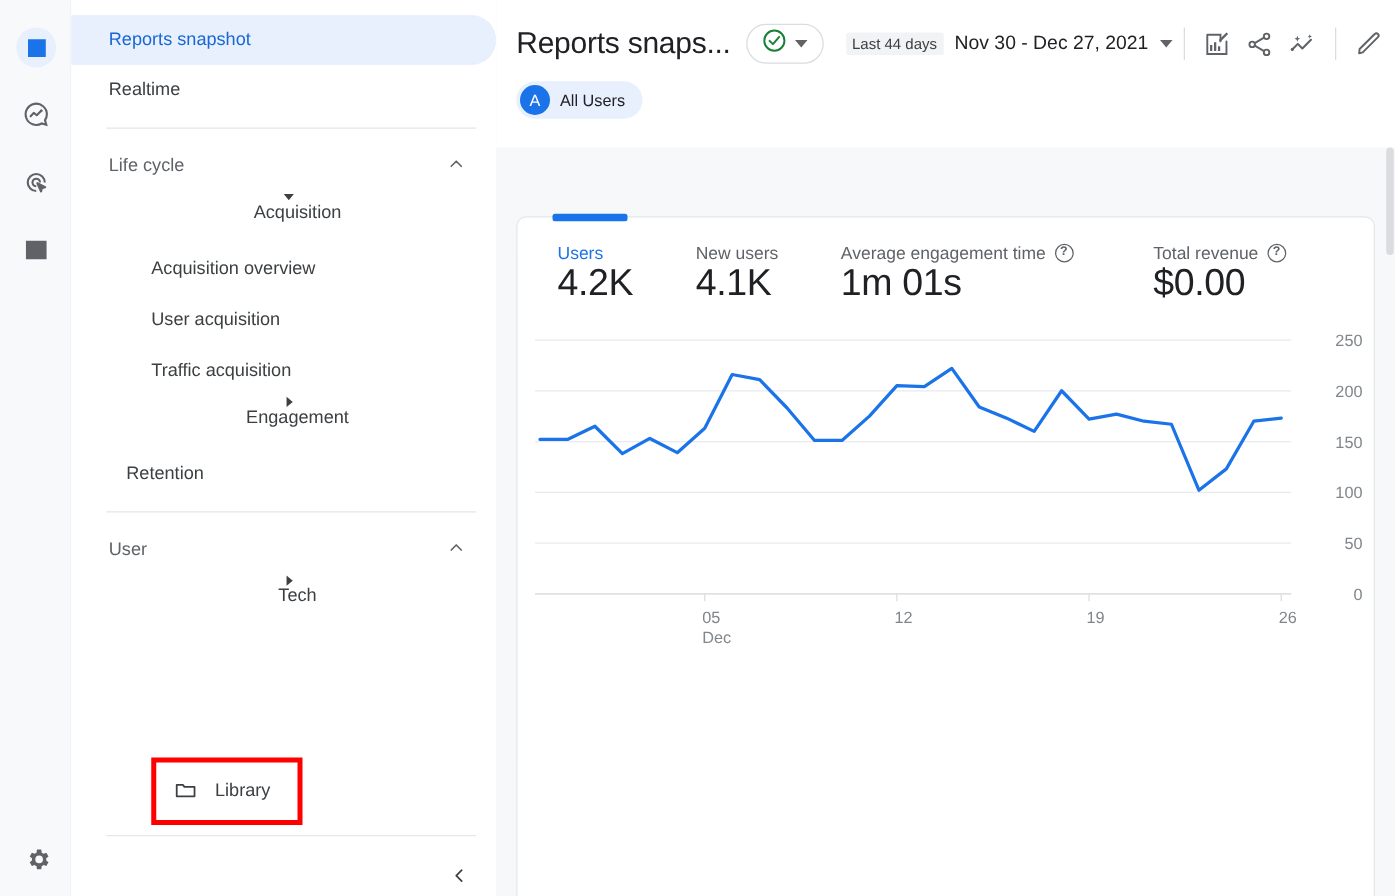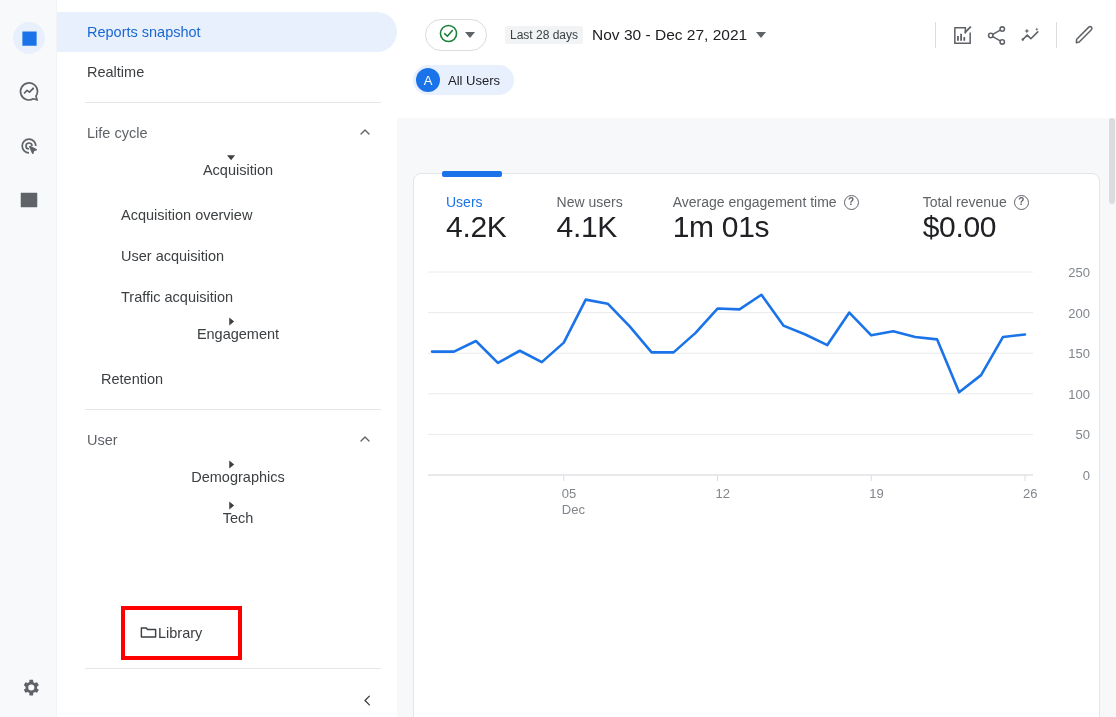--- a/index.html
+++ b/index.html
@@ -130,20 +130,21 @@
     position: absolute;
     left: 64px;
     top: 606px;
     width: 121px;
     height: 54px;
     border: 4px solid #ff0000;
     background: #ffffff;
     display: flex;
     align-items: center;
     padding-left: 14px;
+    gap: 14px;
     cursor: pointer;
   }
   .library-wrap .lib-label {
     color: #3c4043;
     font-size: 14.5px;
   }
   .nav-bottom-divider {
     position: absolute;
     left: 28px;
     right: 16px;
@@ -494,28 +495,20 @@
 
     <div class="nav-section">
       <span>User</span>
       <span class="chev-up">
         <svg width="16" height="16" viewBox="0 0 24 24" fill="none" stroke="currentColor" stroke-width="2" stroke-linecap="round" stroke-linejoin="round">
             <polyline points="6,15 12,9 18,15"></polyline>
           </svg>
       </span>
     </div>
 
-    <div class="nav-group">
-      <span class="caret">
-        <svg width="9" height="9" viewBox="0 0 10 10">
-            <polygon points="2.5,0.5 8,5 2.5,9.5" fill="currentColor"></polygon>
-          </svg>
-      </span>
-      <span>Demographics</span>
-    </div>
 
     <div class="nav-group">
       <span class="caret">
         <svg width="9" height="9" viewBox="0 0 10 10">
             <polygon points="2.5,0.5 8,5 2.5,9.5" fill="currentColor"></polygon>
           </svg>
       </span>
       <span>Tech</span>
     </div>
 
@@ -534,33 +527,34 @@
       <svg width="15" height="15" viewBox="0 0 24 24" fill="none" stroke="currentColor" stroke-width="2.2" stroke-linecap="round" stroke-linejoin="round">
           <polyline points="15,5 8,12 15,19"></polyline>
         </svg>
     </div>
   </div>
 
   <div class="main">
 
     <div class="topbar">
       <div class="title-row">
+        <div class="page-title">Reports snaps...</div>
 
         <div class="status-pill">
           <span>
             <svg width="21" height="21" viewBox="0 0 24 24" fill="none">
               <circle cx="12" cy="12" r="9.2" stroke="#188038" stroke-width="1.8"></circle>
               <polyline points="7.6,12.2 10.7,15.2 16.4,8.6" stroke="#188038" stroke-width="1.8" fill="none" stroke-linecap="round" stroke-linejoin="round"></polyline>
             </svg>
           </span>
           <span class="tri-down"></span>
         </div>
 
         <div class="range-chip">
-          <span class="range-badge">Last 28 days</span>
+          <span class="range-badge">Last 44 days</span>
           <span class="range-text">Nov 30 - Dec 27, 2021</span>
           <span class="tri-down"></span>
         </div>
 
         <div class="topbar-actions">
           <div class="vline"></div>
 
           <div class="act-icon">
             <svg width="23" height="23" viewBox="0 0 24 24" fill="none" stroke="currentColor" stroke-width="1.6">
               <path d="M4 4h11v5.5M4 4v16h16V9.5" stroke-linecap="round"></path>

